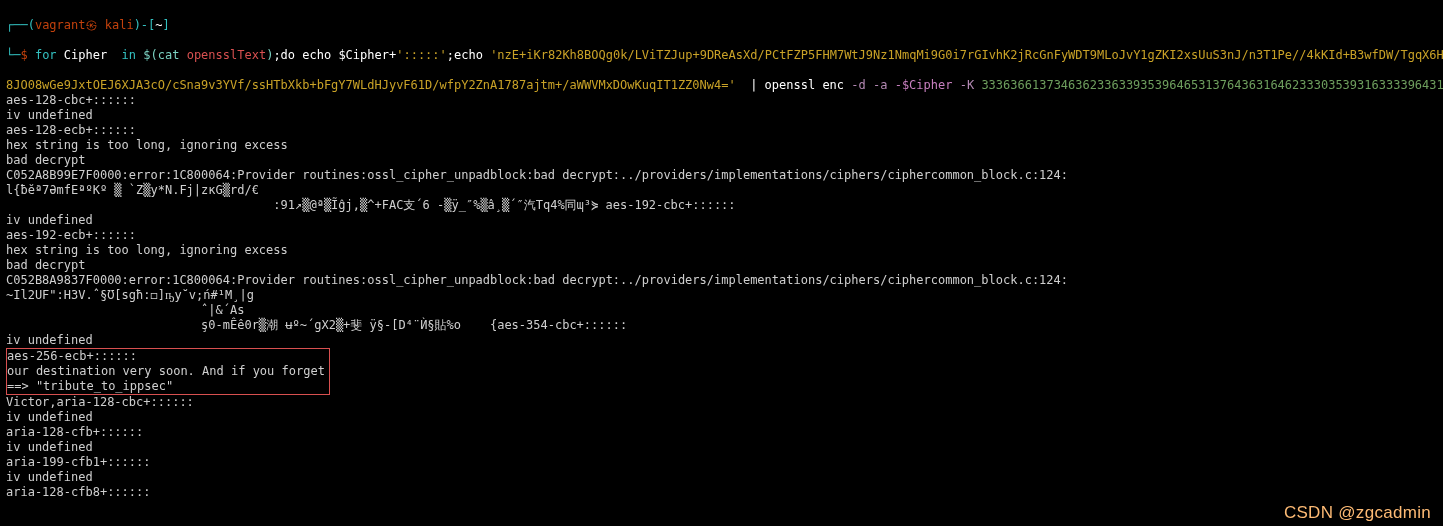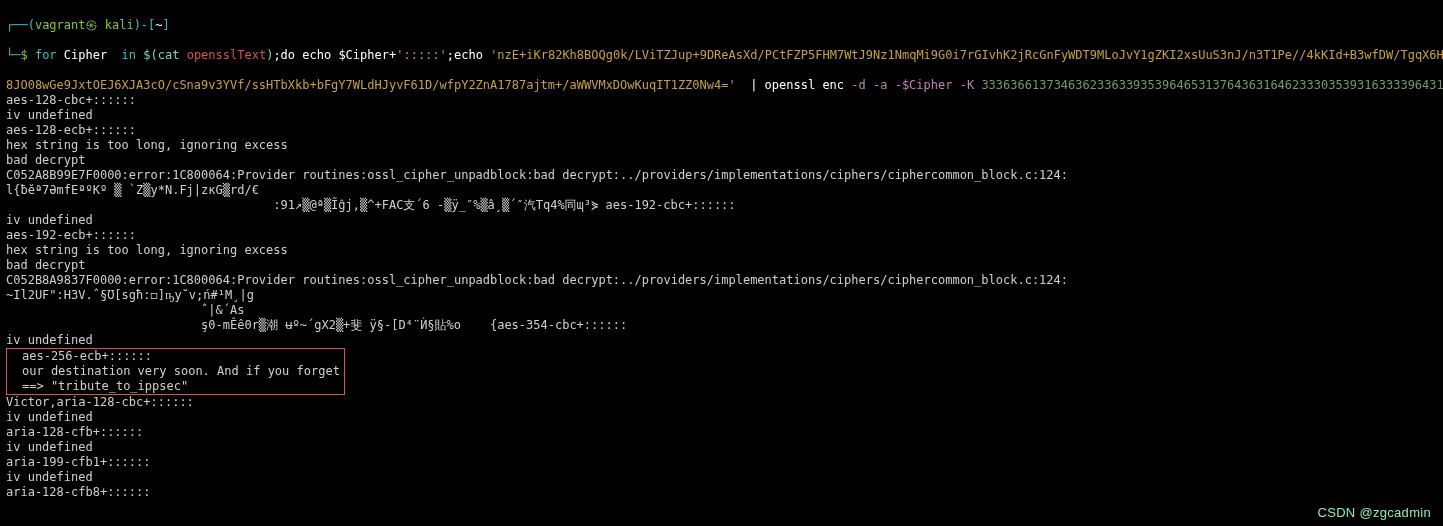--- a/index.html
+++ b/index.html
@@ -1,29 +1,29 @@
 <!DOCTYPE html>
 <html><head>
 <meta charset="utf-8">
 <style>
   html,body{margin:0;padding:0;background:#000;color:#d0d0d0;width:1443px;height:526px;overflow:hidden}
   body{font-family:Menlo,Consolas,"DejaVu Sans Mono",monospace;font-size:12px;line-height:15px;padding:3px 6px;box-sizing:border-box;position:relative}
   .line{white-space:pre}
   .cyan{color:#33c0c0}
-  .blue{color:#84cc16}
+  .blue{color:#c2410c}
   .white{color:#fff}
   .red{color:#d85050}
   .yellow{color:#c9a227}
   .grad{color:#7bd3c3}
   .pink{color:#b388b3}
   .mag{color:#c77fbf}
   .dimgreen{color:#6e9f5e}
   .out{color:#cfcfcf}
-  .box{border:1px solid #d85050;padding:0 4px 0 15px;display:inline-block}
-  .watermark{position:absolute;right:12px;bottom:6px;color:#86efac;font-family:Arial,sans-serif;font-size:13px;letter-spacing:0.3px}
+  .box{border:1px solid #d85050;padding:0 4px 0 0;display:inline-block}
+  .watermark{position:absolute;right:12px;bottom:6px;color:#fdba74;font-family:Arial,sans-serif;font-size:17px;letter-spacing:0.3px}
 </style>
 </head>
 <body>
 
 
 
 
 <div class="line">
 <span class="cyan">┌──(</span><span class="blue">vagrant</span><span class="blue">㉿ </span><span class="blue">kali</span><span class="cyan">)-[</span><span class="white">~</span><span class="cyan">]</span>
 </div>

